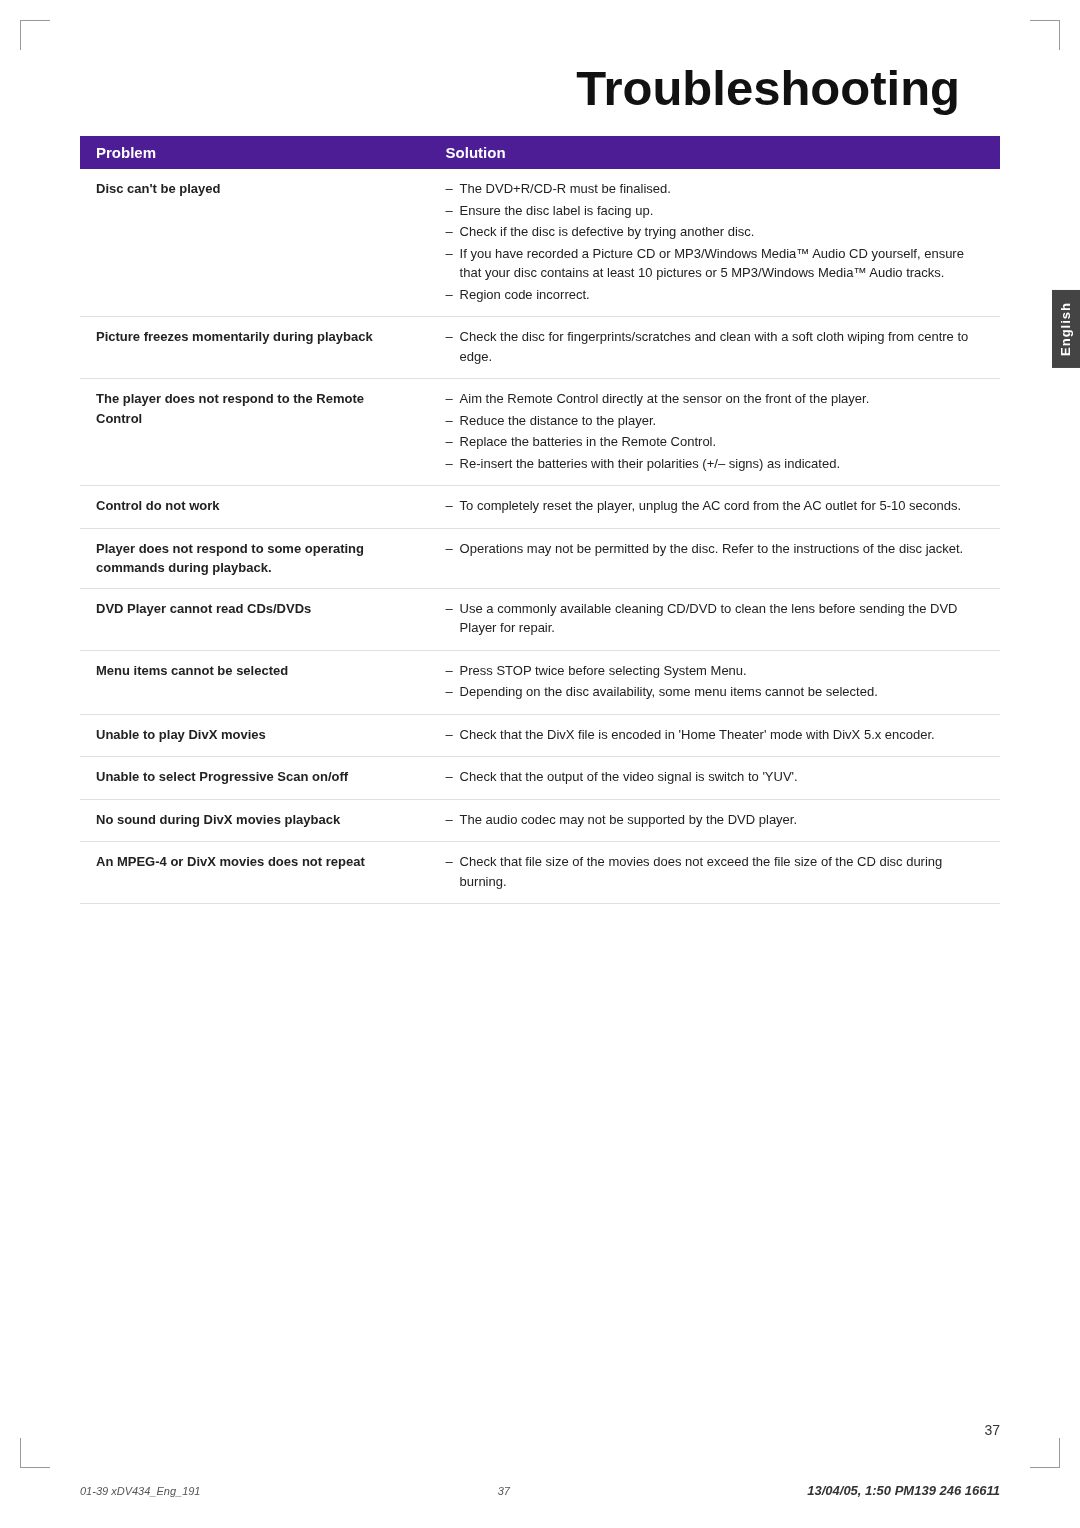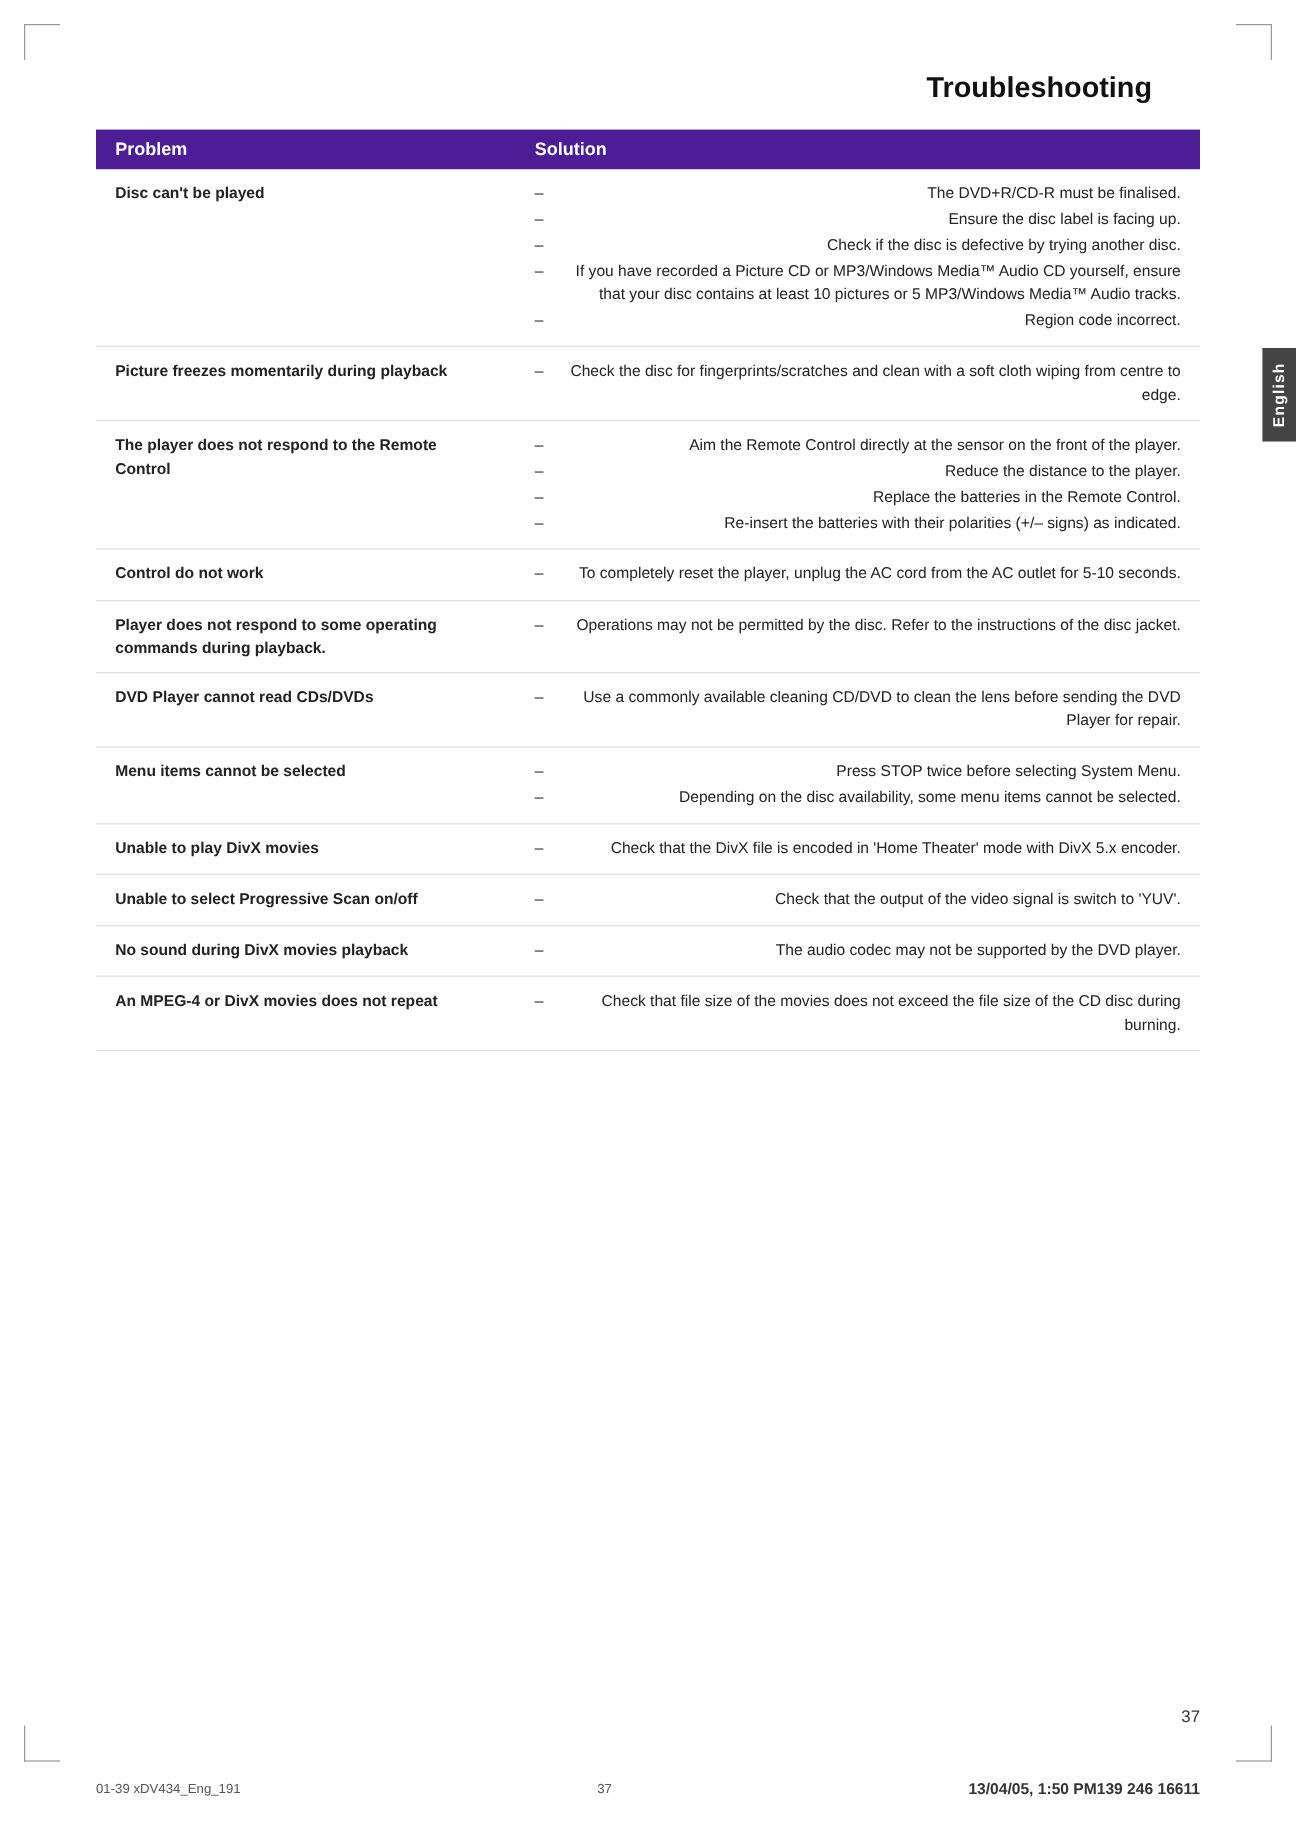--- a/index.html
+++ b/index.html
@@ -45,21 +45,21 @@
       transform: rotate(180deg);
       padding: 12px 6px;
       font-size: 13px;
       font-weight: bold;
       letter-spacing: 1px;
       width: 28px;
     }
 
     h1.page-title {
       text-align: right;
-      font-size: 24px;
+      font-size: 49px;
       font-weight: bold;
       margin-bottom: 20px;
       padding-right: 40px;
       color: #111;
     }
 
     table.trouble-table {
       width: 100%;
       border-collapse: collapse;
       margin-bottom: 30px;
@@ -108,40 +108,40 @@
       padding: 0;
       margin: 0;
     }
 
     .solution-list li {
       position: relative;
       padding-left: 14px;
       margin-bottom: 2px;
       font-size: 13px;
       line-height: 1.5;
-      text-align: right;
     }
 
     .solution-list li::before {
       content: "–";
       position: absolute;
       left: 0;
     }
 
     .page-footer {
       position: absolute;
       bottom: 30px;
       left: 0;
       right: 0;
       display: flex;
       justify-content: space-between;
       align-items: center;
       padding: 0 80px;
       font-size: 11px;
       color: #555;
+      font-style: italic;
     }
 
     .page-number-center {
       position: absolute;
       bottom: 90px;
       right: 80px;
       font-size: 14px;
       color: #333;
     }
 

